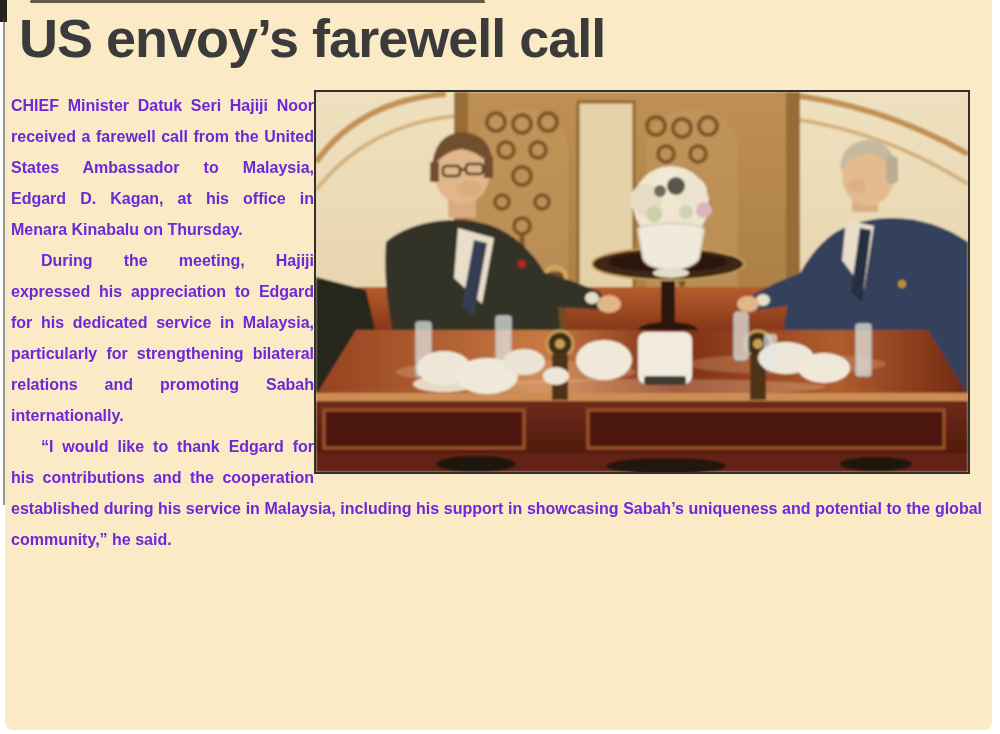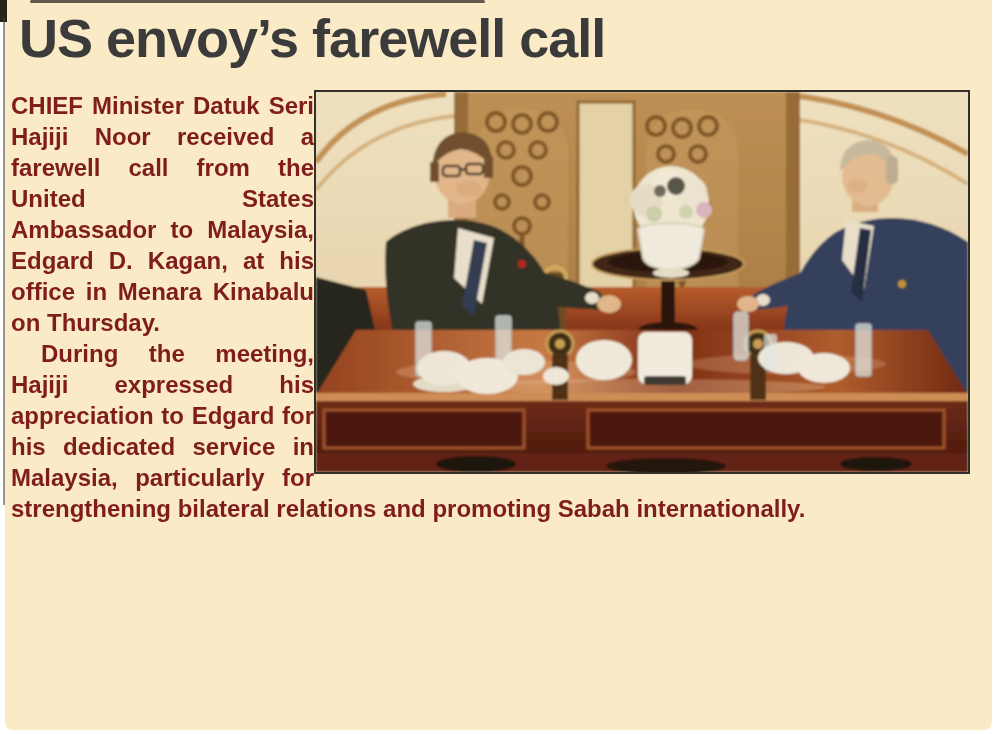--- a/index.html
+++ b/index.html
@@ -18,22 +18,22 @@
   .scan-corner{position:absolute;left:0;top:0;width:7px;height:22px;background:#26231d;}
   .scan-left{position:absolute;left:3px;top:18px;width:2px;height:487px;
     background:rgba(70,64,52,.55);}
   .headline{
     margin:6px 0 20px 14px;
     font-weight:700;font-size:54px;line-height:64px;letter-spacing:-1px;
     color:#3b3b3b;
   }
   .article{
     margin:0 10px 0 6px;
-    font-weight:700;font-size:24px;line-height:31px;
-    color:#7f1d1d;text-align:justify;
+    font-weight:700;font-size:16px;line-height:31px;
+    color:#6d28d9;text-align:justify;
   }
   .para{margin:0;}
   .para.indent{text-indent:30px;}
   .photo{
     float:right;width:652px;height:380px;margin:0 0 6px 12px;
     border:2px solid #32302a;background:#e8d8b4;overflow:hidden;
   }
   .photo svg{display:block;}
 </style>
 </head>
@@ -210,19 +210,20 @@
               <rect x="448" y="242" width="13" height="36" rx="3" fill="rgba(230,238,240,0.7)"></rect>
             </g>
 
             <rect x="0" y="0" width="652" height="380" fill="#b97c2e" opacity="0.05"></rect>
           </g>
         </svg>
       </figure>
 
     <p class="para">CHIEF Minister Datuk Seri Hajiji Noor received a farewell call from the United States Ambassador to Malaysia, Edgard D. Kagan, at his office in Menara Kinabalu on Thursday.</p>
         <p class="para indent">During the meeting, Hajiji expressed his appreciation to Edgard for his dedicated service in Malaysia, particularly for strengthening bilateral relations and promoting Sabah internationally.</p>
+        <p class="para indent">“I would like to thank Edgard for his contributions and the cooperation established during his service in Malaysia, including his support in showcasing Sabah’s uniqueness and potential to the global community,” he said.</p>
       </div>
   </div>
 
   <div class="scan-top"></div>
   <div class="scan-corner"></div>
   <div class="scan-left"></div>
 </div>
 
 </body></html>

